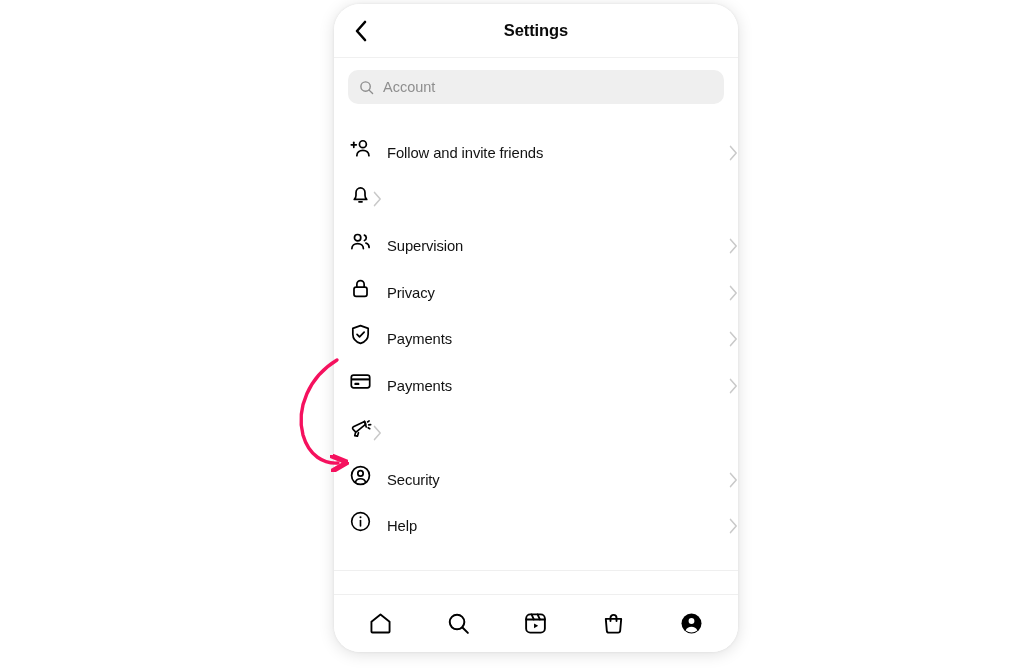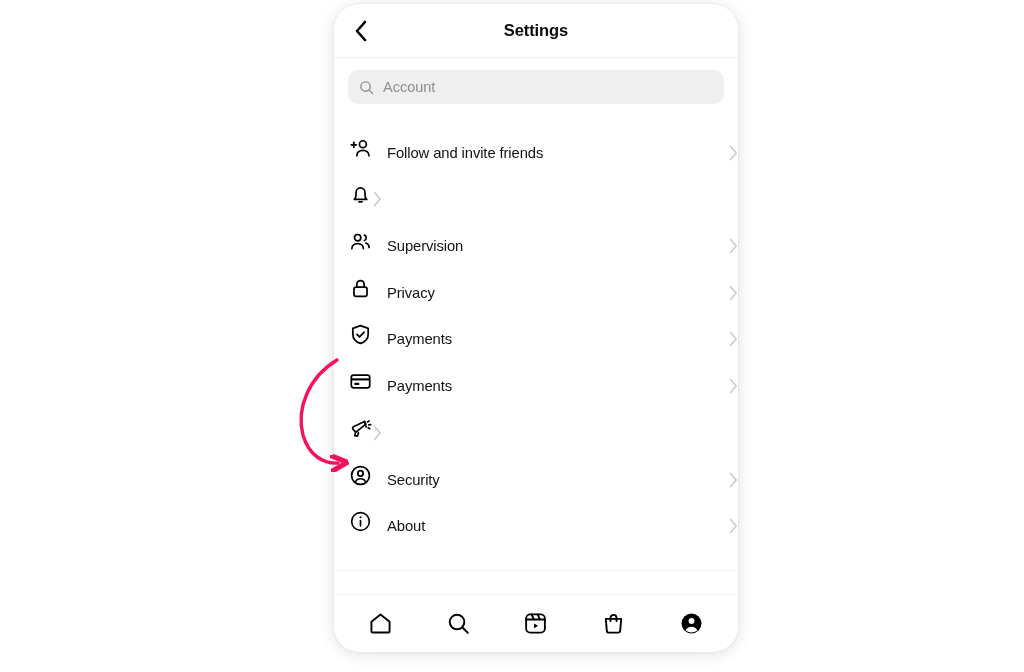--- a/index.html
+++ b/index.html
@@ -313,21 +313,21 @@
 
 
     <div class="row">
       <span class="row-icon">
         <svg width="23" height="23" viewBox="0 0 24 24" fill="none" stroke="#000" stroke-width="1.7" stroke-linecap="round" stroke-linejoin="round">
           <circle cx="12" cy="12" r="9.2"></circle>
           <line x1="12" y1="11" x2="12" y2="16.6"></line>
           <circle cx="12" cy="7.6" r="1.05" fill="#000" stroke="none"></circle>
         </svg>
       </span>
-      <span class="row-label">About</span>
+      <span class="row-label">Help</span>
       <span class="row-chevron">
         <svg width="9" height="16" viewBox="0 0 9 16" fill="none">
           <path d="M1.5 1.4 L7.2 8 L1.5 14.6" stroke="currentColor" stroke-width="1.5" stroke-linecap="round" stroke-linejoin="round"></path>
         </svg>
       </span>
     </div>
 
   </div>
 
   <div id="list-end-divider"></div>

